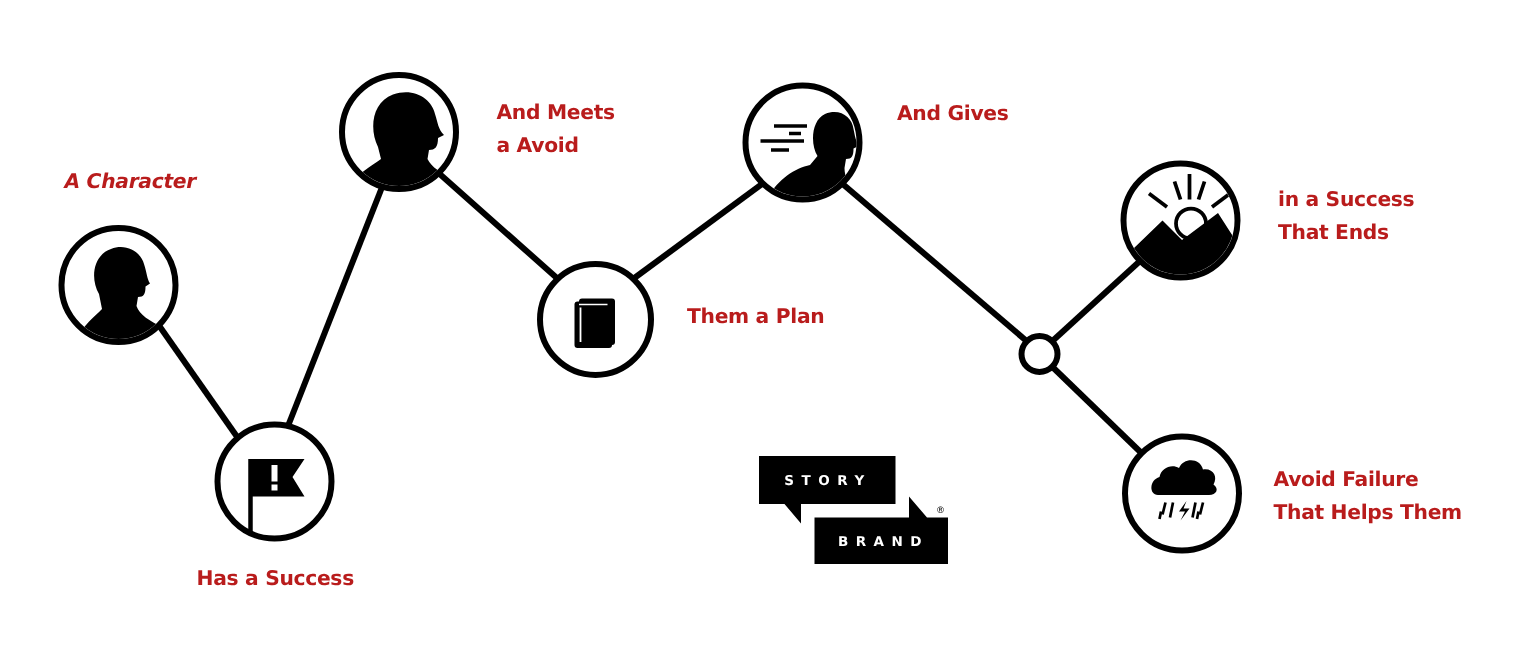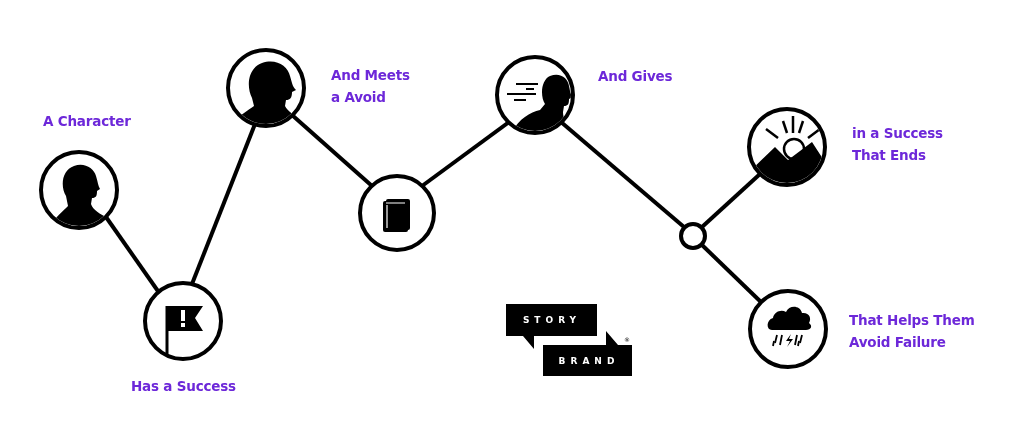--- a/index.html
+++ b/index.html
@@ -1,18 +1,18 @@
 <!DOCTYPE html>
 <html><head>
 <meta charset="utf-8">
 <style>
   html, body { margin:0; padding:0; background:#fff; }
   body { width:1026px; height:446px; position:relative; overflow:hidden; font-family:"DejaVu Sans", sans-serif; }
   svg#diagram { position:absolute; left:0; top:0; }
-  .label { position:absolute; font-family:"DejaVu Sans", sans-serif; font-weight:bold; font-size:13.5px; line-height:22px; color:#6d28d9; letter-spacing:-0.2px; white-space:nowrap; }
+  .label { position:absolute; font-family:"DejaVu Sans", sans-serif; font-weight:bold; font-size:13.5px; line-height:22px; color:#b91c1c; letter-spacing:-0.2px; white-space:nowrap; }
   .label span { display:block; }
   .logo-text { font-family:"DejaVu Sans", sans-serif; font-size:9px; font-weight:bold; letter-spacing:5px; fill:#fff; }
 </style>
 </head>
 <body>
 
 <svg id="diagram" width="1026" height="446" viewBox="0 0 1026 446">
 
   <g stroke="#000" stroke-width="4" fill="none">
     <line x1="106" y1="217" x2="160" y2="294"></line>
@@ -118,35 +118,36 @@
 
   <g>
     <path d="M506,304 L597,304 L597,336 L534,336 L534,349 L523,336 L506,336 Z" fill="#000"></path>
     <path d="M543,345 L606,345 L606,331 L618,345 L632,345 L632,376 L543,376 Z" fill="#000"></path>
     <text class="logo-text" x="552" y="323" text-anchor="middle">STORY</text>
     <text class="logo-text" x="589" y="364" text-anchor="middle">BRAND</text>
     <text x="624" y="342" font-size="6" font-family="DejaVu Sans, sans-serif" fill="#000">®</text>
   </g>
 </svg>
 
-<div class="label" style="left:43px; top:110px;">
+<div class="label" style="left:43px; top:110px;font-style:italic;">
   <span>A Character</span>
 </div>
 <div class="label" style="left:131px; top:375px;">
   <span>Has a Success</span>
 </div>
 <div class="label" style="left:331px; top:64px;">
   <span>And Meets</span>
   <span>a Avoid</span>
 </div>
 <div class="label" style="left:458px; top:200px;">
+  <span>Them a Plan</span>
 </div>
 <div class="label" style="left:598px; top:65px;">
   <span>And Gives</span>
 </div>
 <div class="label" style="left:852px; top:122px;">
   <span>in a Success</span>
   <span>That Ends</span>
 </div>
 <div class="label" style="left:849px; top:309px;">
+  <span>Avoid Failure</span>
   <span>That Helps Them</span>
-  <span>Avoid Failure</span>
 </div>
 
 </body></html>

